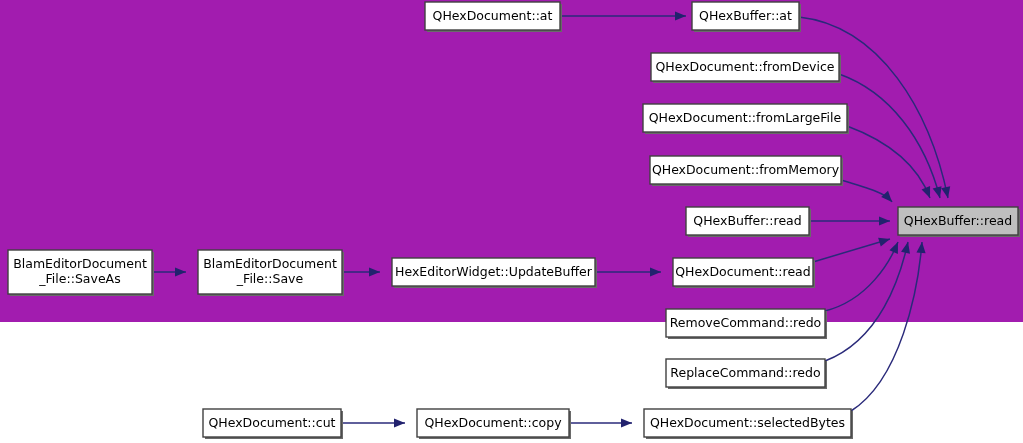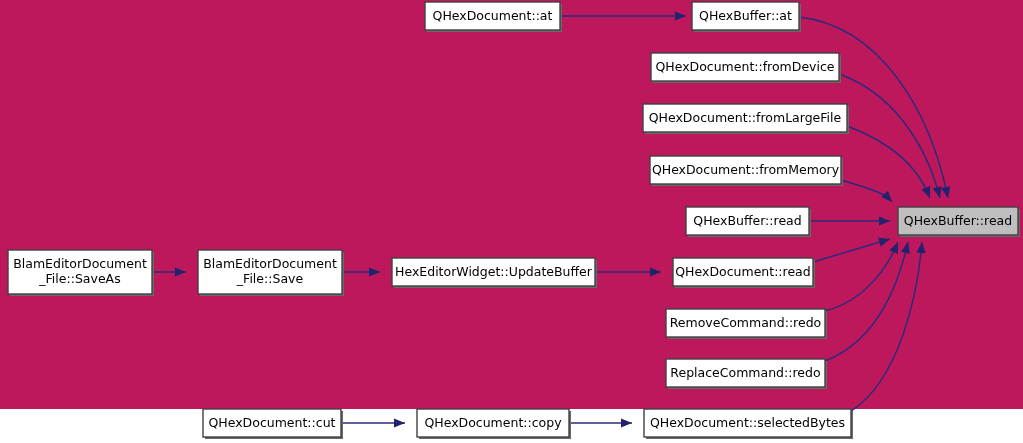--- a/index.html
+++ b/index.html
@@ -9,22 +9,22 @@
   }
   body {
     width: 1023px;
     height: 443px;
     font-family: "DejaVu Sans", sans-serif;
     overflow: hidden;
   }
   #graph-root {
     position: relative;
     width: 1023px;
-    height: 409px;
-    background: #be185d;
+    height: 322px;
+    background: #a21caf;
     text-align: center;
   }
   svg#callgraph {
     position: absolute;
     top: 0;
     left: 0;
     width: 1023px;
     height: 443px;
   }
   .node-box {

